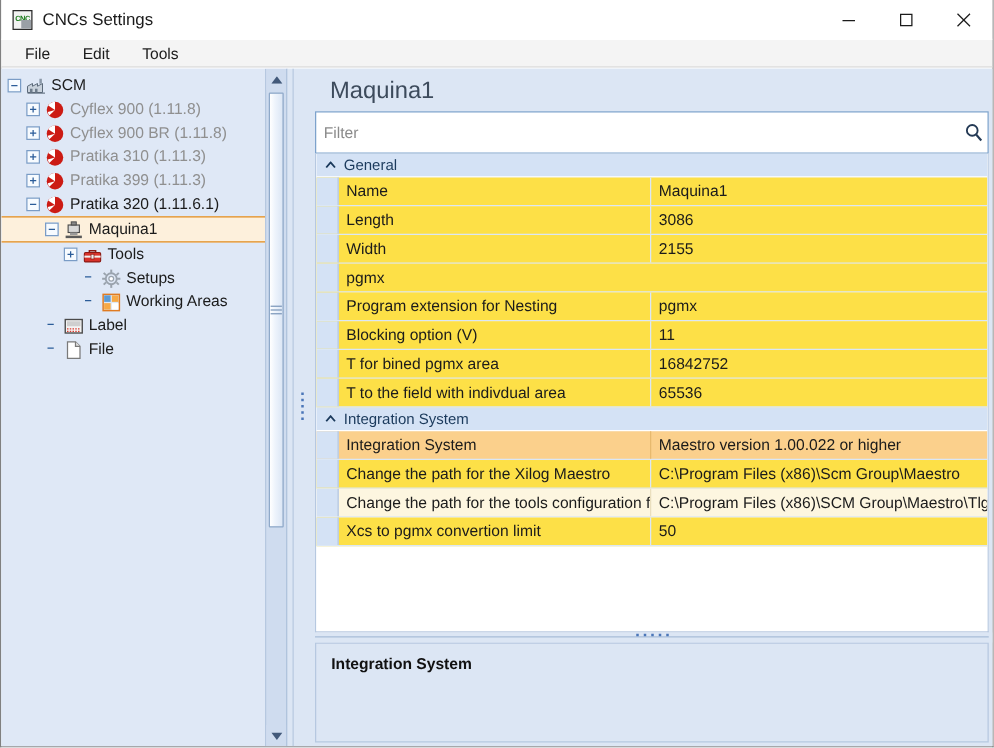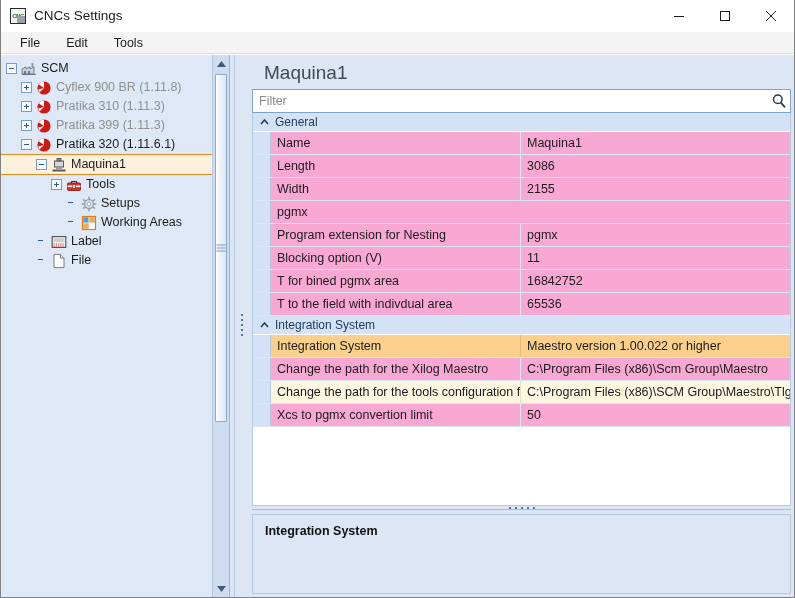--- a/index.html
+++ b/index.html
@@ -228,21 +228,21 @@
   }
   .pg-title {
     font-size: 19px;
     color: #3d4b5c;
     padding: 6px 0 5px 14px;
     height: 34px;
     line-height: 23px;
   }
   .filter-wrap {
     margin: 0 3px 0 2px;
-    height: 24px;
+    height: 34px;
     background: #ffffff;
     border: 1px solid #7da2cc;
     display: flex;
     align-items: center;
     position: relative;
   }
   .filter-input {
     flex: 1 1 auto;
     border: none;
     outline: none;
@@ -288,21 +288,21 @@
   }
   .cat-chev {
     width: 22px;
     display: flex; align-items: center; justify-content: center;
     flex: 0 0 auto;
   }
   .prow {
     height: 23px;
     display: flex;
     align-items: stretch;
-    background: #f9a8d4;
+    background: #fde047;
     border-bottom: 1px solid #dbe7f5;
     cursor: default;
   }
   .prow .indent {
     width: 18px;
     flex: 0 0 auto;
     background: #d4e2f5;
     border-right: 1px solid #b6c8e0;
   }
   .pname {
@@ -417,20 +417,31 @@
               <div style="width: 5px; flex: 0 0 auto;"></div>
               <div class="expander minus"></div>
               <span class="ticon"><svg viewBox="0 0 16 16" width="16" height="16">
                   <path d="M1 14h14v-1H1z" fill="#6d7b8a"></path>
                   <path d="M1 8l4-2.2V8l4-2.2V8l4-2.2V13H1z" fill="#c9d2dc" stroke="#5c6a7a" stroke-width="0.8"></path>
                   <rect x="10.5" y="2" width="2" height="4" fill="#8b98a8"></rect>
                   <rect x="3" y="10" width="2" height="3" fill="#6d7b8a"></rect>
                   <rect x="7" y="10" width="2" height="3" fill="#6d7b8a"></rect>
                 </svg></span>
               <span class="tlabel dark">SCM</span>
+            </div>
+            <div class="tnode">
+              <div style="width: 20px; flex: 0 0 auto;"></div>
+              <div class="expander plus"></div>
+              <span class="ticon"><svg viewBox="0 0 16 16" width="16" height="16">
+                  <circle cx="8" cy="8" r="6.6" fill="#cc1b14"></circle>
+                  <path d="M8 8 L8 1.4 A6.6 6.6 0 0 0 2.6 4.3 Z" fill="#ffffff"></path>
+                  <path d="M8 8 L14.6 8 A6.6 6.6 0 0 1 12 13.2 Z" fill="#ffffff" opacity="0"></path>
+                  <path d="M2.2 9.6 L8 8 L3.4 12.4 A6.6 6.6 0 0 1 2.2 9.6 Z" fill="#ffffff"></path>
+                </svg></span>
+              <span class="tlabel dim">Cyflex 900 (1.11.8)</span>
             </div>
             <div class="tnode">
               <div style="width: 20px; flex: 0 0 auto;"></div>
               <div class="expander plus"></div>
               <span class="ticon"><svg viewBox="0 0 16 16" width="16" height="16">
                   <circle cx="8" cy="8" r="6.6" fill="#cc1b14"></circle>
                   <path d="M8 8 L8 1.4 A6.6 6.6 0 0 0 2.6 4.3 Z" fill="#ffffff"></path>
                   <path d="M8 8 L14.6 8 A6.6 6.6 0 0 1 12 13.2 Z" fill="#ffffff" opacity="0"></path>
                   <path d="M2.2 9.6 L8 8 L3.4 12.4 A6.6 6.6 0 0 1 2.2 9.6 Z" fill="#ffffff"></path>
                 </svg></span>

